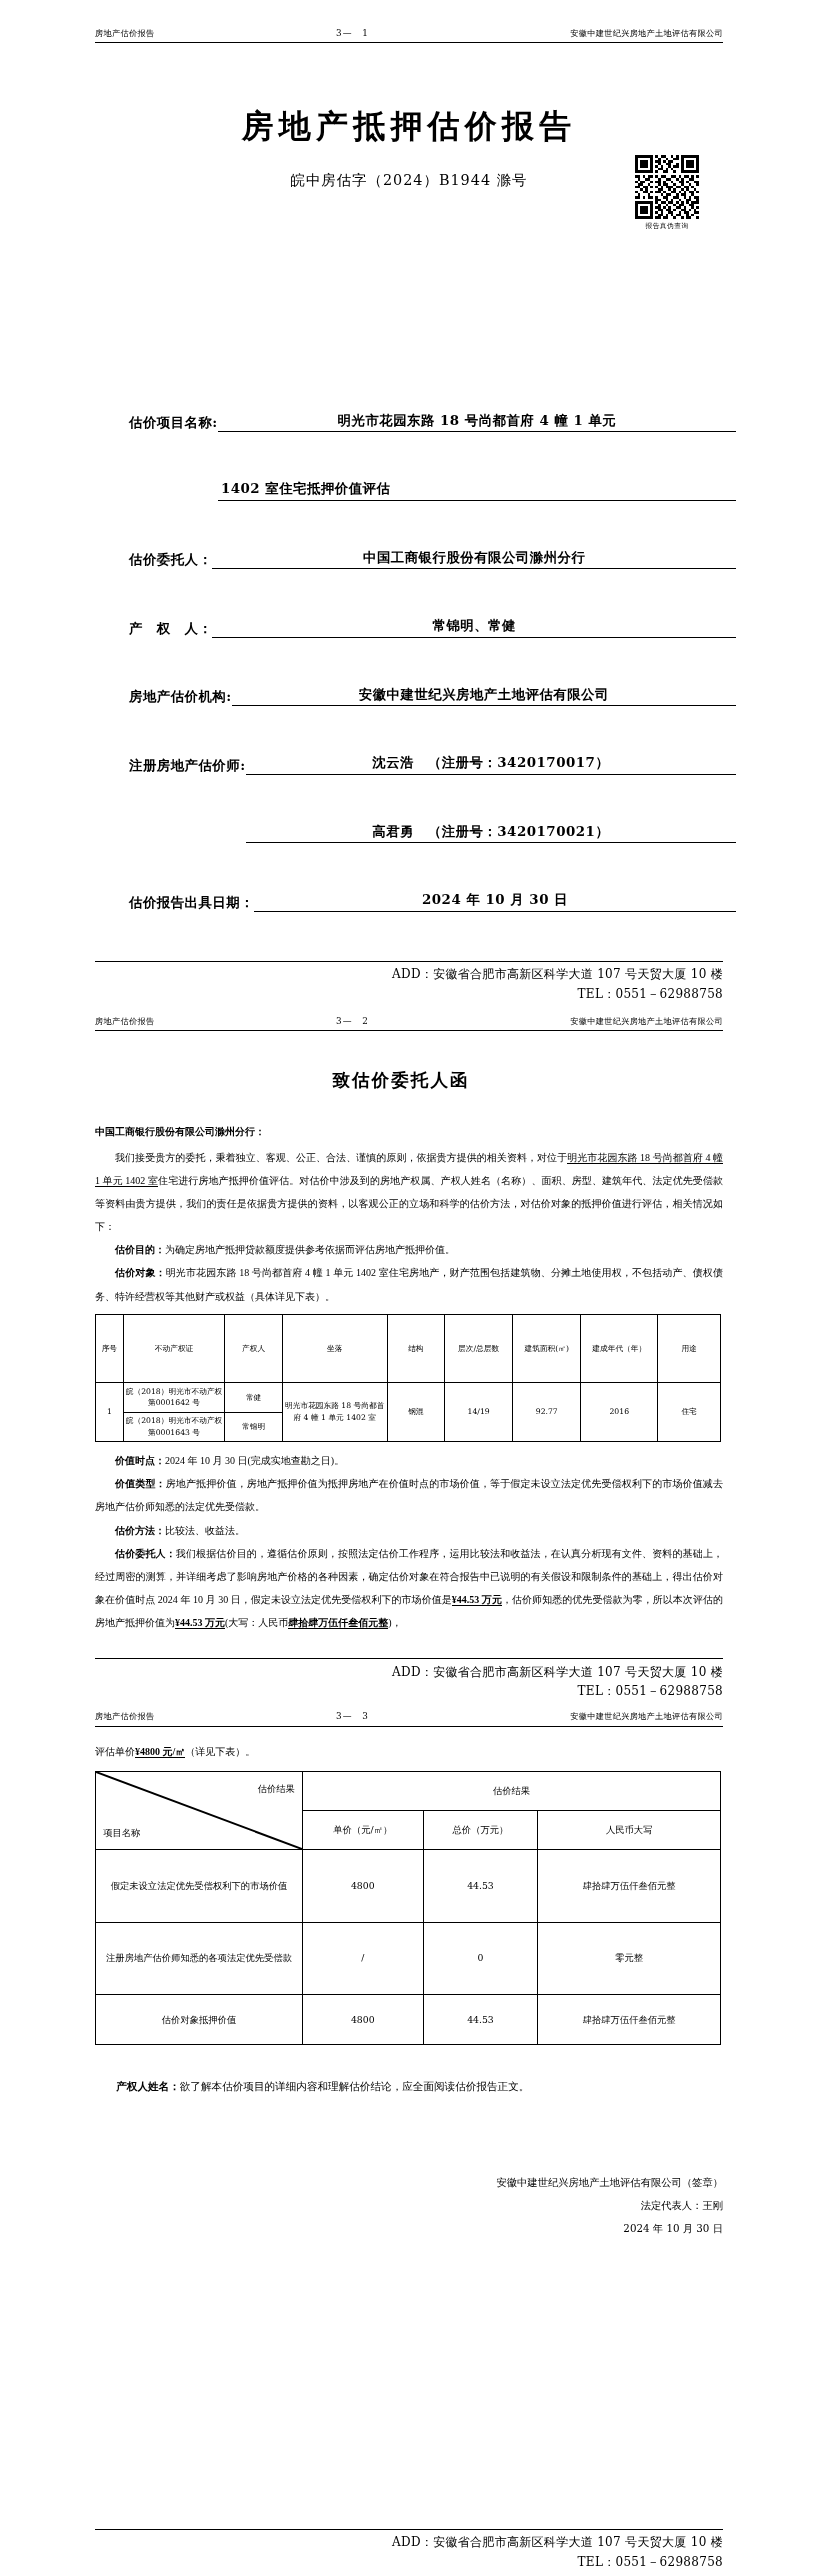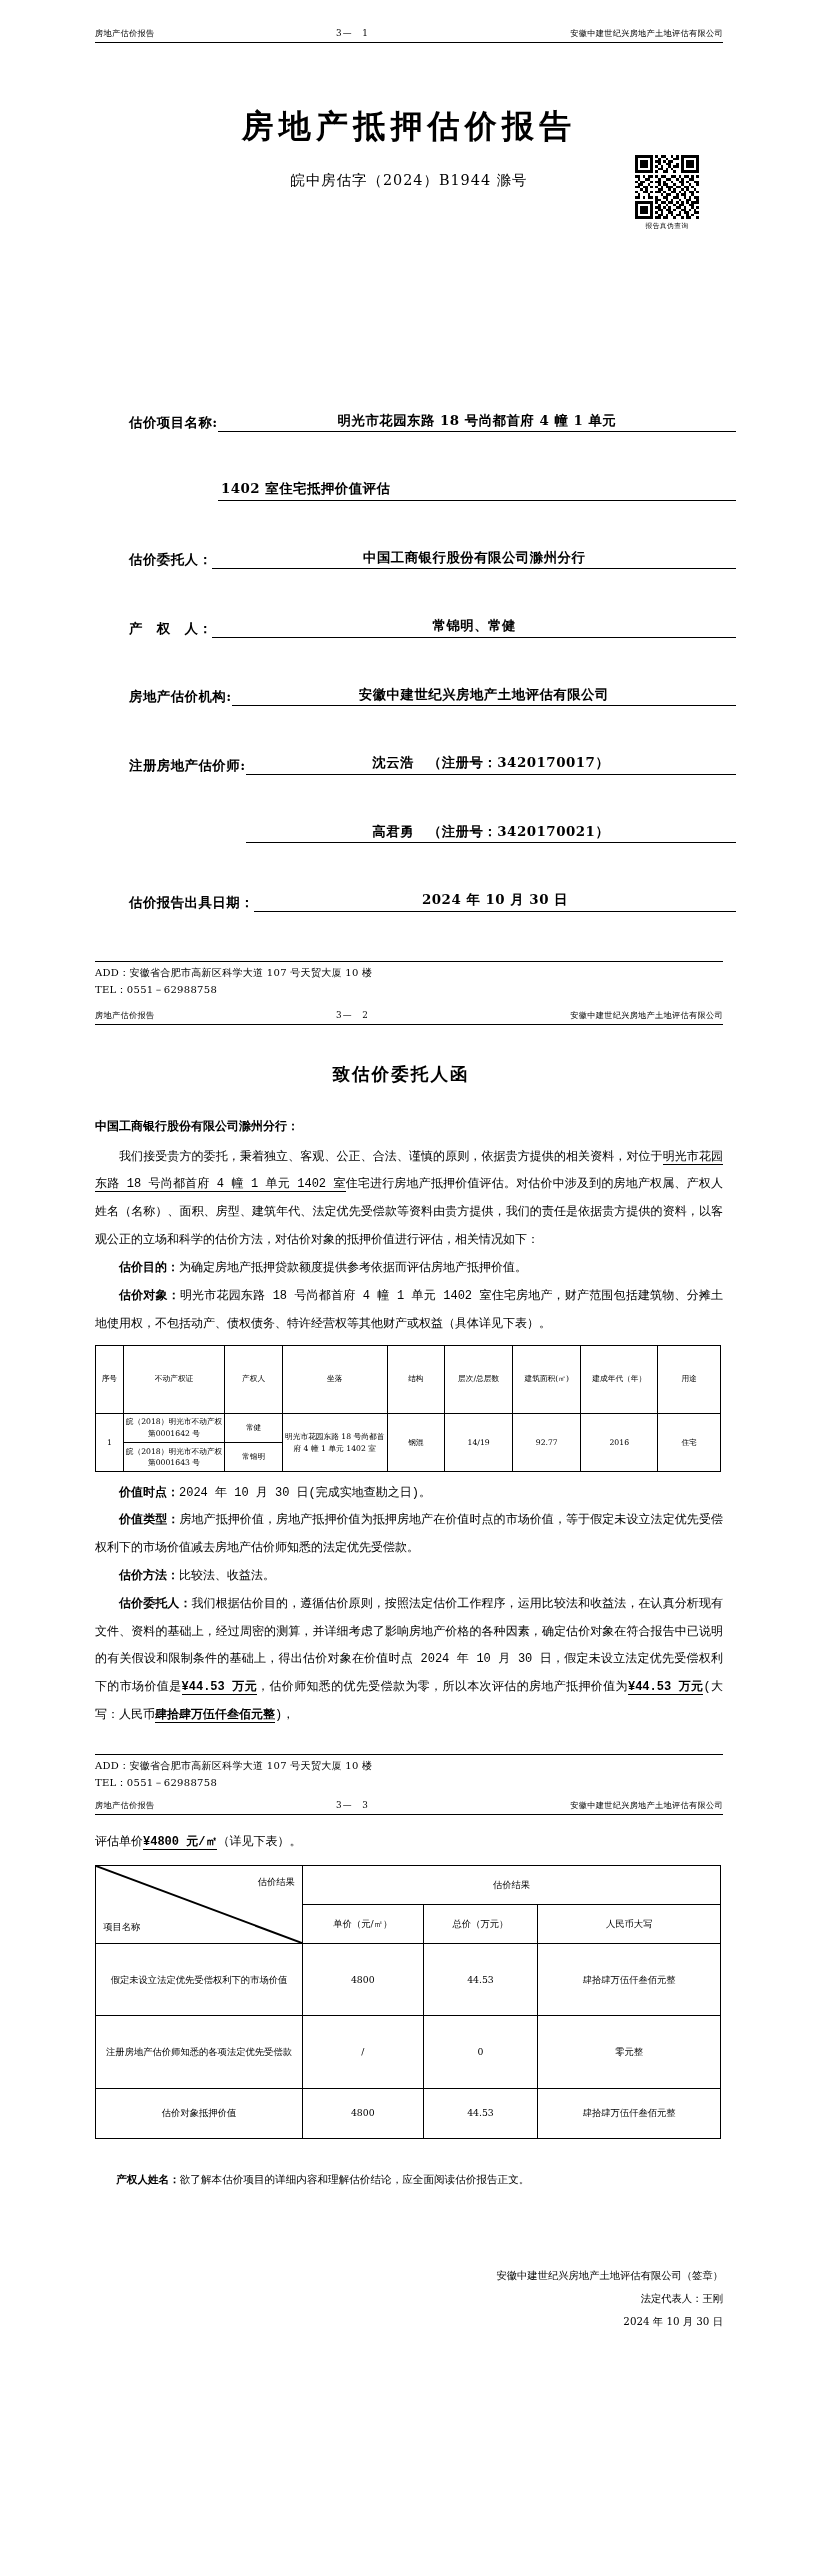--- a/index.html
+++ b/index.html
@@ -31,24 +31,25 @@
     border-top:1.5px solid #000;
   }
 
   
   .foot-rule{
     margin:0 95px;
     border-top:1.5px solid #000;
   }
   .foot-lines{
     padding:3.1px 95px 0 95px;
-    font-size:10px;
+    font-size:12px;
     line-height:1.65;
     font-family:"DejaVu Serif","Liberation Serif",serif;
     letter-spacing:0.3px;
+    text-align:right;
   }
 
   
   .qr-wrap{
     position:absolute;
     left:631px;
     top:155px;
     width:72px;
     text-align:center;
   }
@@ -114,25 +115,25 @@
   .sec-title{
     text-align:center;
     font-size:17.5px;
     font-weight:bold;
     letter-spacing:2.1px;
     margin:37px 16px 28px 0;
     font-family:"DejaVu Serif","Liberation Serif",serif;
   }
   .bodywrap{
     padding:0 95px;
-    font-size:12px;
+    font-size:10px;
     line-height:2.32;
     text-align:justify;
     text-justify:inter-ideograph;
-    font-family:Liberation Mono, monospace;
+    font-family:Liberation Serif, serif;
   }
   .bodywrap p{margin:0 0 0 0;}
   .salutation{font-weight:bold;margin-bottom:2.1px !important;}
   .indent2{text-indent:2em;}
   .b{font-weight:bold;}
   .u{border-bottom:0.8px solid #000;}
   .ub{font-weight:bold;border-bottom:0.8px solid #000;}
 
   
   table.prop{

